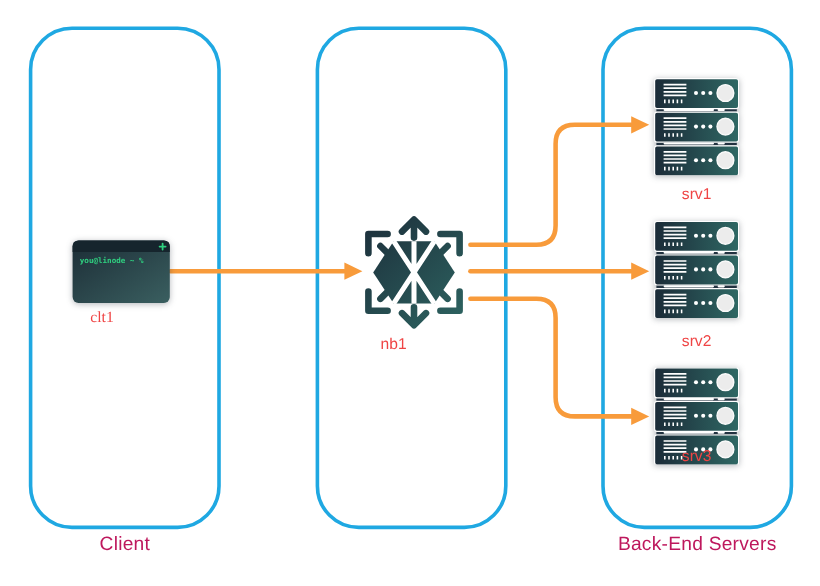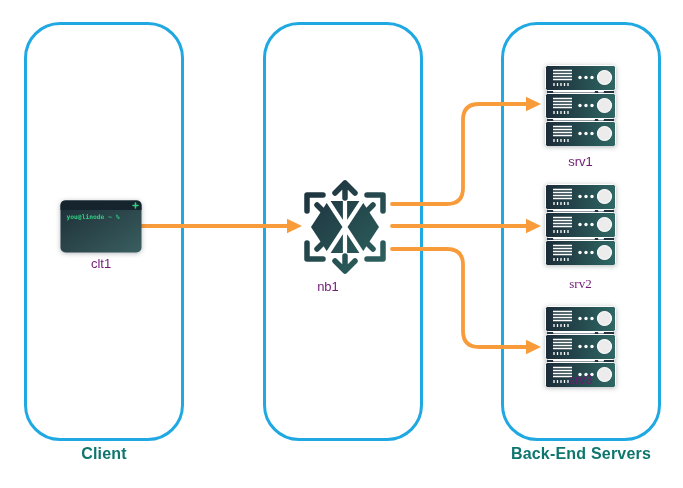--- a/index.html
+++ b/index.html
@@ -10,27 +10,27 @@
   .column{
     position:absolute;top:22px;width:160px;height:419px;
     border:3px solid #1FA8E2;border-radius:36px;background:transparent;
     box-sizing:border-box;
   }
   .col-client{left:24px;}
   .col-nb{left:263px;}
   .col-backend{left:501px;}
   .col-title{
     position:absolute;top:445px;width:160px;text-align:center;
-    font-size:16px;font-weight:bold;color:#0f766e;letter-spacing:.2px;
+    font-size:16px;font-weight:normal;color:#be185d;letter-spacing:.2px;
   }
   .t-client{left:24px;}
   .t-nb{left:263px;}
   .t-backend{left:501px;}
   .node-label{
-    position:absolute;text-align:center;font-size:13px;color:#701a75;
+    position:absolute;text-align:center;font-size:13px;color:#ef4444;
   }
   .abs{position:absolute;}
   .edges{position:absolute;left:0;top:0;pointer-events:none;}
   .shadow{filter:drop-shadow(0 1.5px 2.5px rgba(40,50,60,.35));}
 </style>
 </head>
 <body>
 
 <div class="canvas">
 
@@ -58,21 +58,21 @@
       <linearGradient id="termGrad" x1="0" y1="0" x2="1" y2="1">
         <stop offset="0" stop-color="#1C2D36"></stop>
           <stop offset="1" stop-color="#3A5F60"></stop>
       </linearGradient>
     </defs>
     <rect x="0.5" y="0.5" width="81" height="52" rx="5" fill="url(#termGrad)"></rect>
     <path d="M0.5 10 V5.5 Q0.5 0.5 5.5 0.5 H76.5 Q81.5 0.5 81.5 5.5 V10 Z" fill="#16252D"></path>
     <path d="M73 5.5 H78 M75.5 3 V8" stroke="#2FD180" stroke-width="1.5" stroke-linecap="round"></path>
     <text x="6.5" y="19" font-family="DejaVu Sans Mono, monospace" font-size="6.3" font-weight="bold" fill="#2FD180">you@linode ~ %</text>
   </svg>
-  <div class="node-label" style="left:60px;top:256px;width:82px;">clt1</div>
+  <div class="node-label" style="left:44px;top:256px;width:82px;font-family:Liberation Serif, serif;">clt1</div>
 
   <svg class="abs" style="left:297px;top:177px;" width="96" height="100" viewBox="0 0 96 100">
     <defs>
       <linearGradient id="nbGrad" x1="0" y1="0" x2="96" y2="100" gradientUnits="userSpaceOnUse">
         <stop offset="0" stop-color="#1B2B38"></stop>
           <stop offset="1" stop-color="#2F6864"></stop>
       </linearGradient>
     </defs>
     <polygon points="14,50 31,24 65,24 82,50 65,76 31,76" fill="url(#nbGrad)"></polygon>
     <path d="M48 50 L31 24 M48 50 L65 24 M48 50 L31 76 M48 50 L65 76 M48 50 V24 M48 50 V76" stroke="#ffffff" stroke-width="4.2" fill="none"></path>
@@ -115,21 +115,21 @@
         <use href="#srvUnit" y="28"></use>
         <use href="#srvUnit" y="56"></use>
       </g>
     </defs>
   </svg>
   <div class="node-label" style="left:545px;top:154px;width:71px;">srv1</div>
 
   <svg class="abs shadow" style="left:545px;top:184px;" width="71" height="81" viewBox="0 0 71 81">
     <use href="#srvStack"></use>
   </svg>
-  <div class="node-label" style="left:545px;top:276px;width:71px;font-family:Liberation Serif, serif;">srv2</div>
+  <div class="node-label" style="left:545px;top:276px;width:71px;">srv2</div>
 
   <svg class="abs shadow" style="left:545px;top:306px;" width="71" height="81" viewBox="0 0 71 81">
     <use href="#srvStack"></use>
   </svg>
   <div class="node-label" style="left:545px;top:372px;width:71px;">srv3</div>
 
   <div class="col-title t-client">Client</div>
   <div class="col-title t-backend">Back-End Servers</div>
 
 </div>

